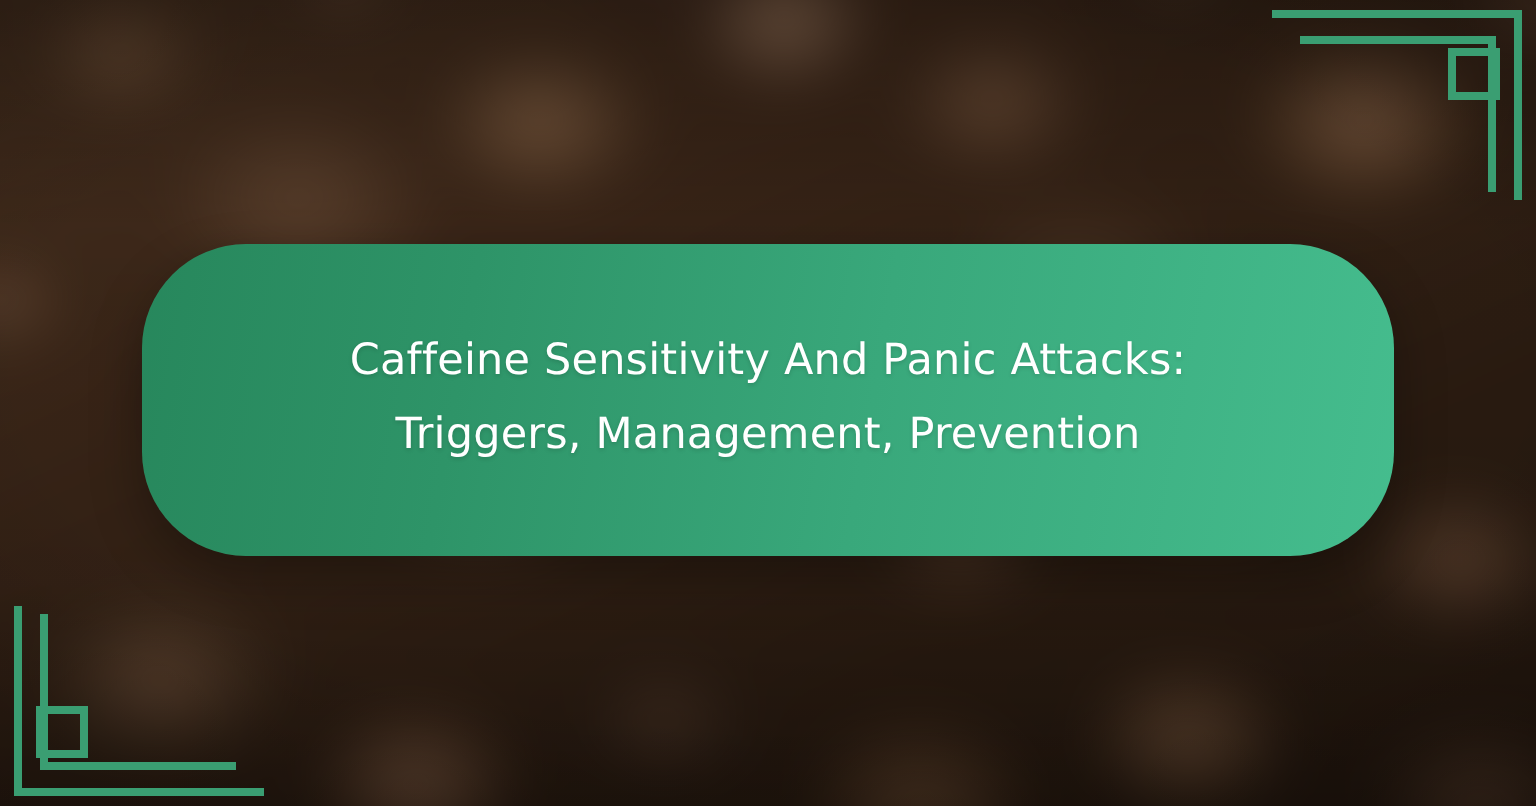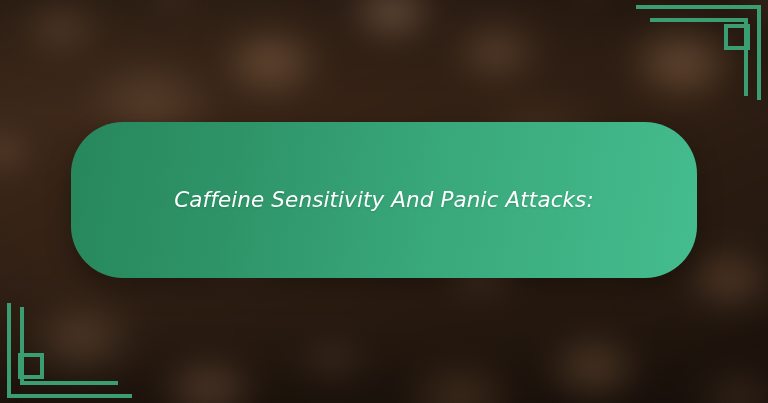--- a/index.html
+++ b/index.html
@@ -82,21 +82,21 @@
     margin: 0;
     padding: 0 44px;
     text-align: center;
     color: #ffffff;
     font-size: 21.5px;
     font-weight: 400;
     line-height: 1.72;
     letter-spacing: 0.1px;
     text-shadow: 0 1px 2px rgba(0,0,0,0.14);
   }
-  .title-line { display: block; font-style: italic; }
+  .title-line { display: block; }
 </style>
 </head>
 <body>
 
 <div id="stage">
 
   <div class="bg-photo"></div>
   <div class="bg-vignette"></div>
 
   <svg class="deco deco-tr" width="140" height="104" viewBox="0 0 140 104">
@@ -121,16 +121,17 @@
 
       <path d="M 22 84 L 118 84"></path>
 
       <rect x="20" y="56" width="22" height="22"></rect>
     </g>
   </svg>
 
   <div class="title-card">
     <h1 class="title-text">
       <span class="title-line">Caffeine Sensitivity And Panic Attacks:</span>
+      <span class="title-line">Triggers, Management, Prevention</span>
     </h1>
   </div>
 
 </div>
 
 </body></html>

